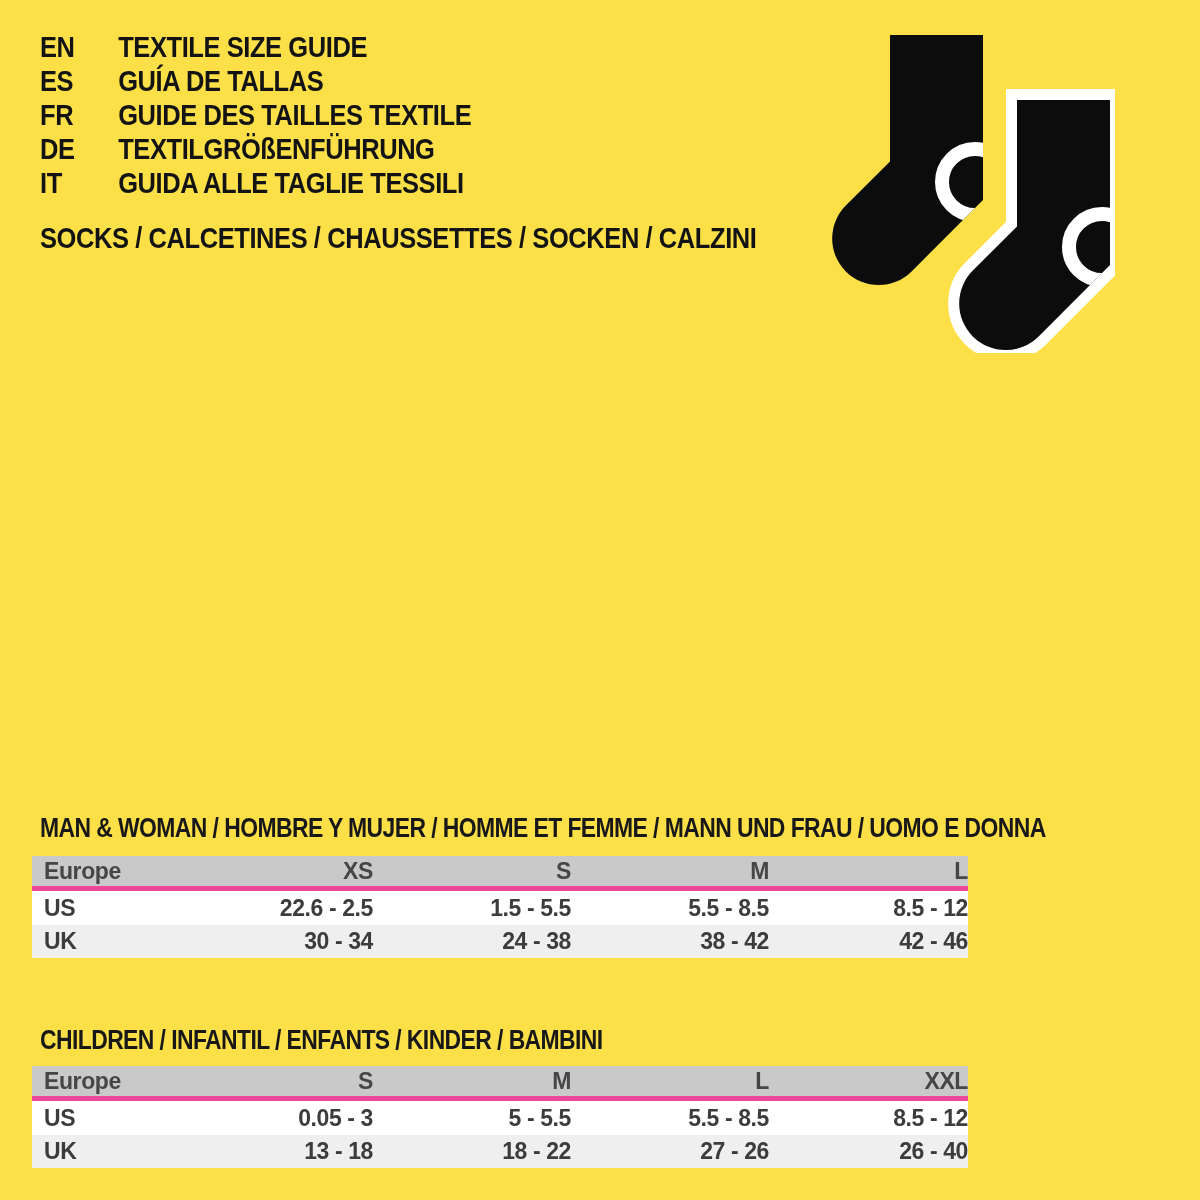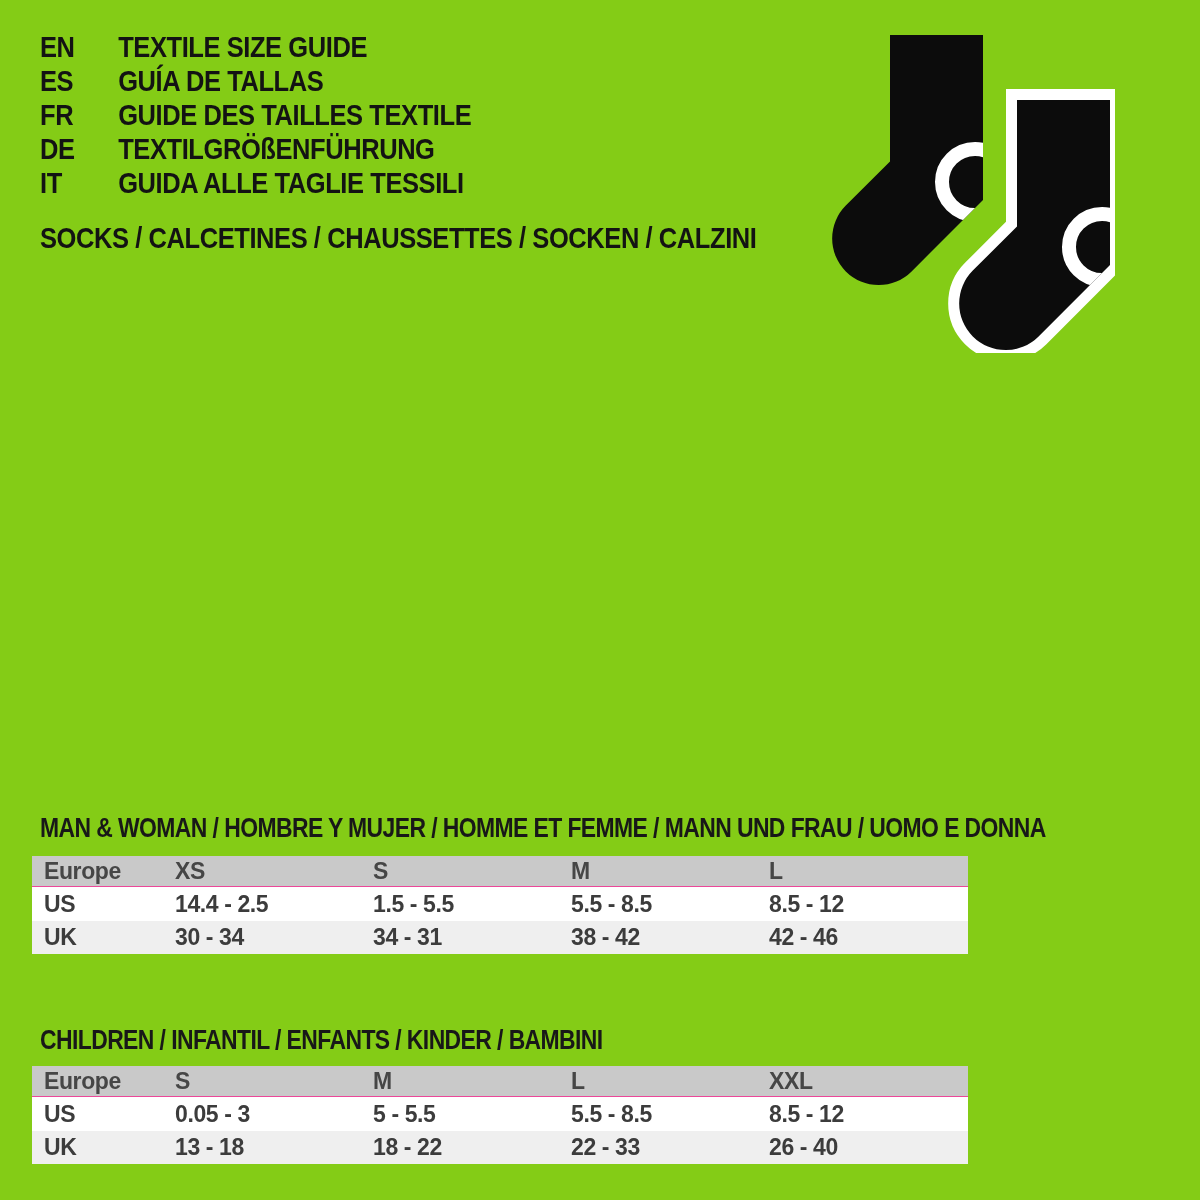--- a/index.html
+++ b/index.html
@@ -1,17 +1,17 @@
 <!DOCTYPE html>
 <html><head>
 <meta charset="utf-8">
 <style>
   html,body{margin:0;padding:0;background:#ffffff;}
   .page{
-    position:relative;width:1200px;height:1200px;background:#84cc16;
+    position:relative;width:1200px;height:1200px;background:#fde047;
     font-family:"Liberation Sans",sans-serif;overflow:hidden;color:#131313;
   }
   
   .langs{position:absolute;left:40px;top:30px;}
   .lang-row{
     display:flex;align-items:center;height:34px;
     font-size:30px;font-weight:bold;letter-spacing:-0.5px;color:#131313;
     transform:scaleX(0.85);transform-origin:0 50%;white-space:nowrap;
   }
   .lang-code{width:92px;flex:none;}
@@ -32,24 +32,24 @@
   .title-adults{top:814px;}
   .title-children{top:1026px;}
   table.size-table{
     position:absolute;left:32px;width:936px;
     border-collapse:collapse;table-layout:fixed;
   }
   .table-adults{top:856px;}
   .table-children{top:1066px;}
   .size-table th,.size-table td{
     font-size:23px;font-weight:700;letter-spacing:-0.4px;color:#3c3c3c;
-    padding:0;text-align:left;vertical-align:middle;
+    padding:0;text-align:right;vertical-align:middle;
   }
   .size-table thead th{
-    background:#c9c9c9;height:30px;border-bottom:1px solid #ec4899;color:#464646;
+    background:#c9c9c9;height:30px;border-bottom:5px solid #ec4899;color:#464646;
   }
   .size-table tbody td{height:34px;background:#ffffff;}
   .size-table tbody tr.alt td{background:#efefef;height:33px;}
   .size-table th:first-child,.size-table td:first-child{
     text-align:left;padding-left:12px;
   }
 </style>
 </head>
 <body>
 
@@ -114,29 +114,29 @@
         <th>Europe</th>
         <th>XS</th>
         <th>S</th>
         <th>M</th>
         <th>L</th>
       </tr>
     </thead>
     <tbody>
       <tr>
         <td>US</td>
-        <td>14.4 - 2.5</td>
+        <td>22.6 - 2.5</td>
         <td>1.5 - 5.5</td>
         <td>5.5 - 8.5</td>
         <td>8.5 - 12</td>
       </tr>
       <tr class="alt">
         <td>UK</td>
         <td>30 - 34</td>
-        <td>34 - 31</td>
+        <td>24 - 38</td>
         <td>38 - 42</td>
         <td>42 - 46</td>
       </tr>
     </tbody>
   </table>
 
   <div class="table-title title-children">CHILDREN / INFANTIL / ENFANTS / KINDER / BAMBINI</div>
   <table class="size-table table-children">
     <colgroup>
       <col style="width:143px">
@@ -159,19 +159,19 @@
         <td>US</td>
         <td>0.05 - 3</td>
         <td>5 - 5.5</td>
         <td>5.5 - 8.5</td>
         <td>8.5 - 12</td>
       </tr>
       <tr class="alt">
         <td>UK</td>
         <td>13 - 18</td>
         <td>18 - 22</td>
-        <td>22 - 33</td>
+        <td>27 - 26</td>
         <td>26 - 40</td>
       </tr>
     </tbody>
   </table>
 
 </div>
 
 </body></html>

